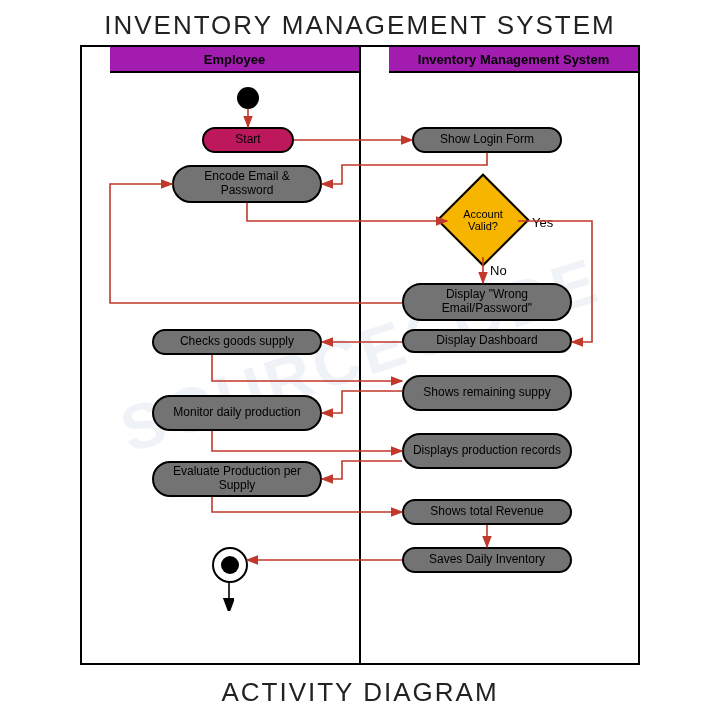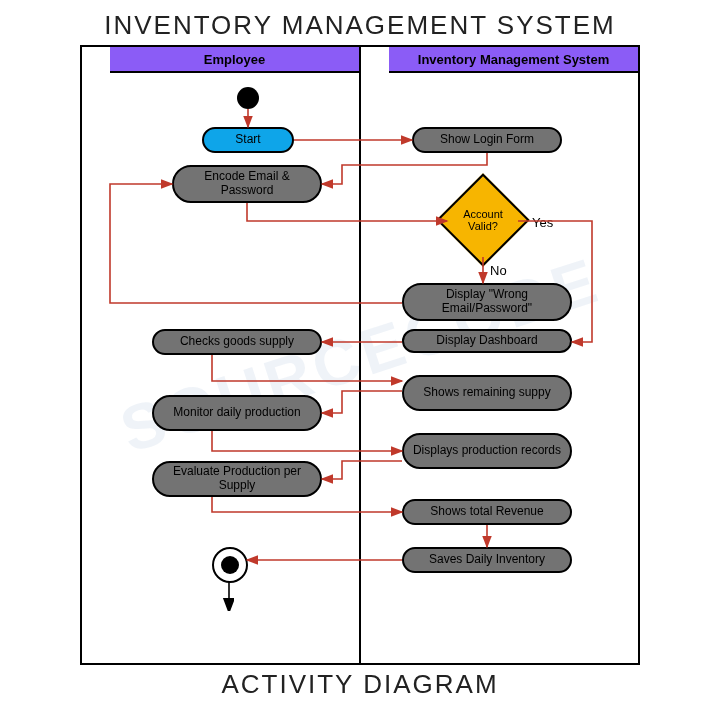--- a/index.html
+++ b/index.html
@@ -10,37 +10,37 @@
     height: 720px;
     overflow: hidden;
   }
   .title-top, .title-bottom {
     text-align: center;
     font-weight: 300;
     letter-spacing: 2px;
     color: #222;
   }
   .title-top { font-size: 26px; padding: 10px 0 4px; }
-  .title-bottom { font-size: 26px; padding: 4px 0 8px; }
+  .title-bottom { font-size: 26px; padding: 12px 0 8px; }
   .stage {
     position: relative;
     width: 560px;
     height: 620px;
     margin: 0 auto;
     border: 2px solid #000;
     box-sizing: border-box;
     background: #fff;
   }
   .laneheaders {
     display: flex;
     height: 26px;
   }
   .laneheaders > div {
     flex: 1;
-    background: #8b5cf6;
+    background: #a21caf;
     border-bottom: 2px solid #000;
     font-size: 13px;
     font-weight: 600;
     text-align: center;
     line-height: 26px;
     color: #000;
     margin-left: 28px;
   }
   .laneheaders > div:first-child { border-right: 2px solid #000; }
   .lanedivider {
@@ -60,21 +60,21 @@
     border-radius: 24px;
     font-size: 12px;
     text-align: center;
     display: flex;
     align-items: center;
     justify-content: center;
     line-height: 1.15;
     padding: 2px 8px;
     color: #000;
   }
-  .accent { background: #0ea5e9; }
+  .accent { background: #be185d; }
   .initial {
     position: absolute;
     width: 22px; height: 22px;
     background: #000;
     border-radius: 50%;
   }
   .final {
     position: absolute;
     width: 32px; height: 32px;
     border: 2px solid #000;

